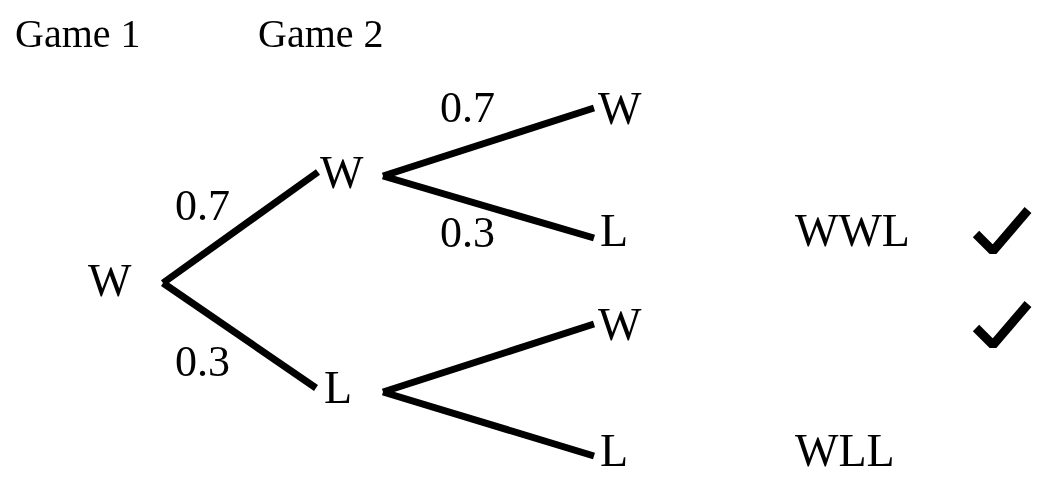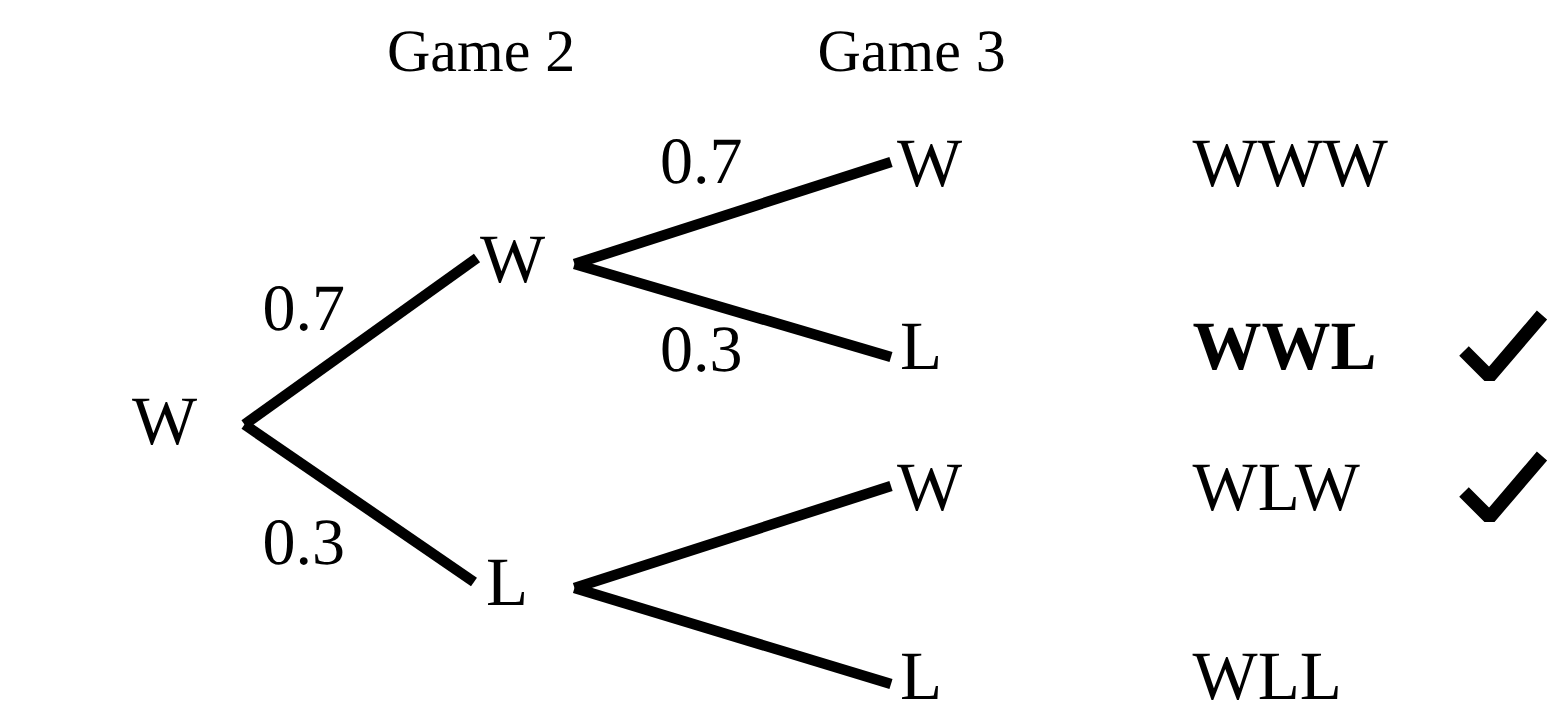--- a/index.html
+++ b/index.html
@@ -57,22 +57,22 @@
     position: absolute;
     width: 60px;
     height: 48px;
   }
 </style>
 </head>
 <body>
 
 <div id="diagram-root">
 
+  <div class="col-header" style="left:15px; top:14px;">Game 1</div>
   <div class="col-header" style="left:258px; top:14px;font-family:Liberation Serif, serif;">Game 2</div>
-  <div class="col-header" style="left:545px; top:14px;">Game 3</div>
 
   <svg id="edges-layer" viewBox="0 0 1041 482" width="1041" height="482" xmlns="http://www.w3.org/2000/svg">
     <line x1="163" y1="283" x2="318" y2="172" stroke="#000000" stroke-width="7" stroke-linecap="butt"></line>
     <line x1="163" y1="283" x2="316" y2="388" stroke="#000000" stroke-width="7" stroke-linecap="butt"></line>
     <line x1="383" y1="176" x2="594" y2="108" stroke="#000000" stroke-width="7" stroke-linecap="butt"></line>
     <line x1="383" y1="176" x2="594" y2="238" stroke="#000000" stroke-width="7" stroke-linecap="butt"></line>
     <line x1="383" y1="392" x2="594" y2="324" stroke="#000000" stroke-width="7" stroke-linecap="butt"></line>
     <line x1="383" y1="392" x2="594" y2="456" stroke="#000000" stroke-width="7" stroke-linecap="butt"></line>
   </svg>
 
@@ -85,23 +85,21 @@
   <div class="node-label" style="left:324px; top:365px;">L</div>
 
   <div class="prob-label" style="left:440px; top:86px;">0.7</div>
   <div class="prob-label" style="left:440px; top:211px;">0.3</div>
 
   <div class="node-label" style="left:598px; top:86px;">W</div>
   <div class="node-label" style="left:600px; top:208px;">L</div>
   <div class="node-label" style="left:598px; top:302px;">W</div>
   <div class="node-label" style="left:600px; top:428px;">L</div>
 
-  <div class="outcome-label" style="left:795px; top:86px;">WWW</div>
-  <div class="outcome-label" style="left:795px; top:208px;font-weight:bold;">WWL</div>
-  <div class="outcome-label" style="left:795px; top:302px;">WLW</div>
+  <div class="outcome-label" style="left:795px; top:208px;">WWL</div>
   <div class="outcome-label" style="left:795px; top:428px;">WLL</div>
 
   <svg class="check-mark" style="left:972px; top:206px;" viewBox="0 0 60 48" xmlns="http://www.w3.org/2000/svg">
     <polyline points="4,28 21,45 56,4" fill="none" stroke="#000000" stroke-width="9" stroke-linecap="butt" stroke-linejoin="miter"></polyline>
   </svg>
   <svg class="check-mark" style="left:972px; top:300px;" viewBox="0 0 60 48" xmlns="http://www.w3.org/2000/svg">
     <polyline points="4,28 21,45 56,4" fill="none" stroke="#000000" stroke-width="9" stroke-linecap="butt" stroke-linejoin="miter"></polyline>
   </svg>
 
 </div>

